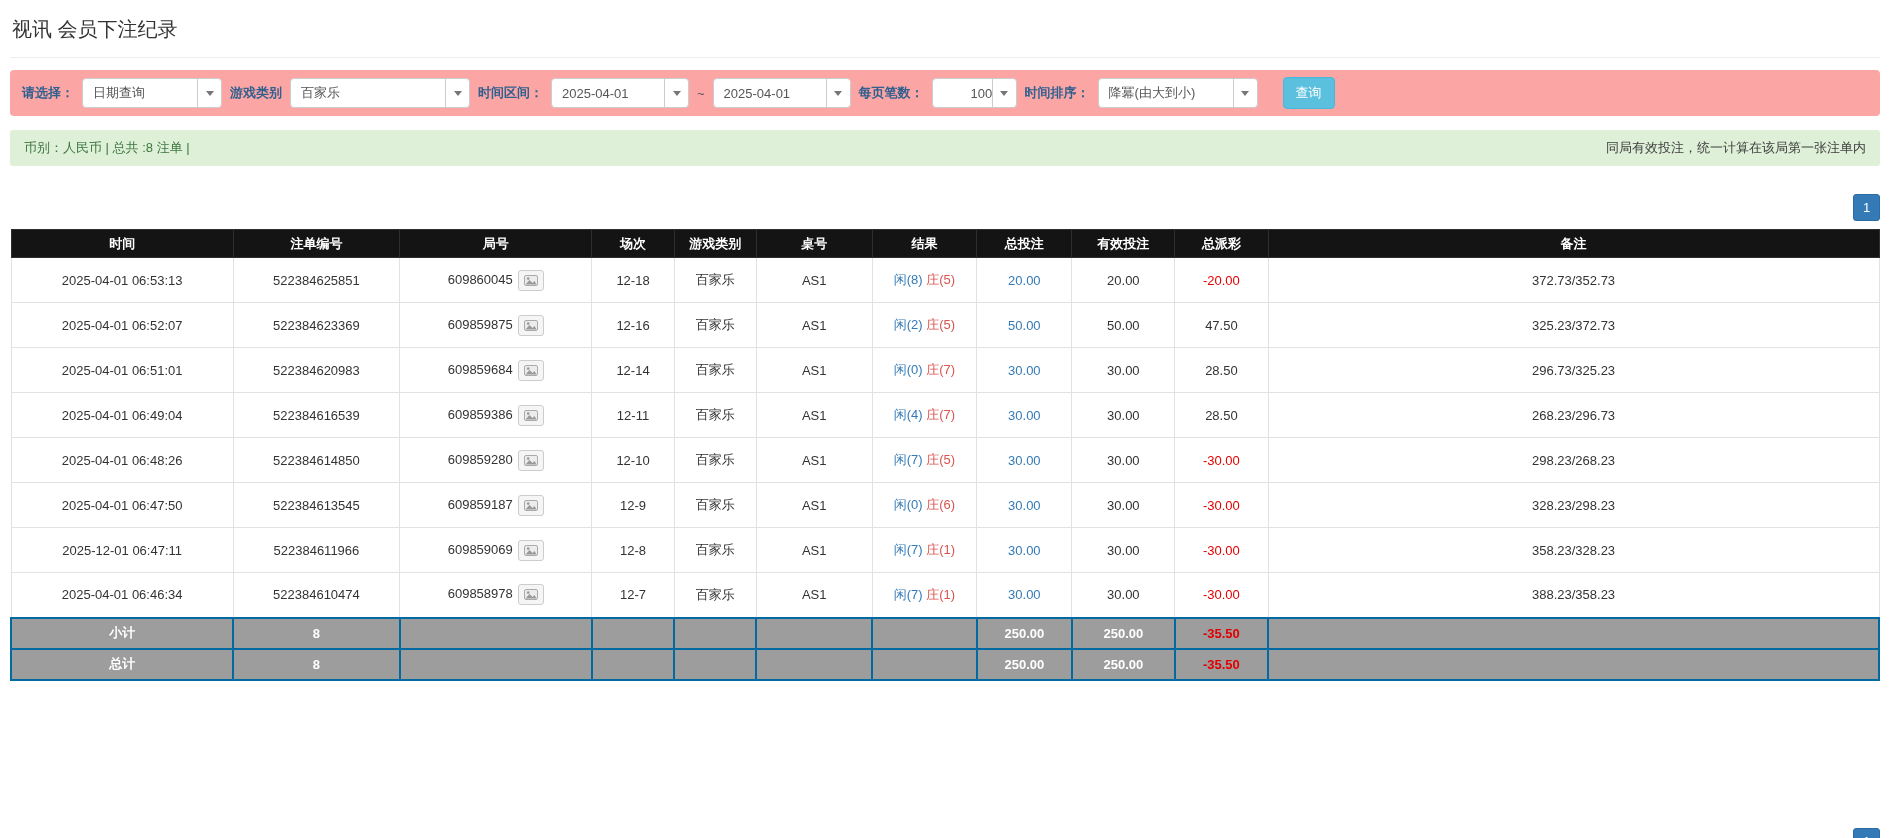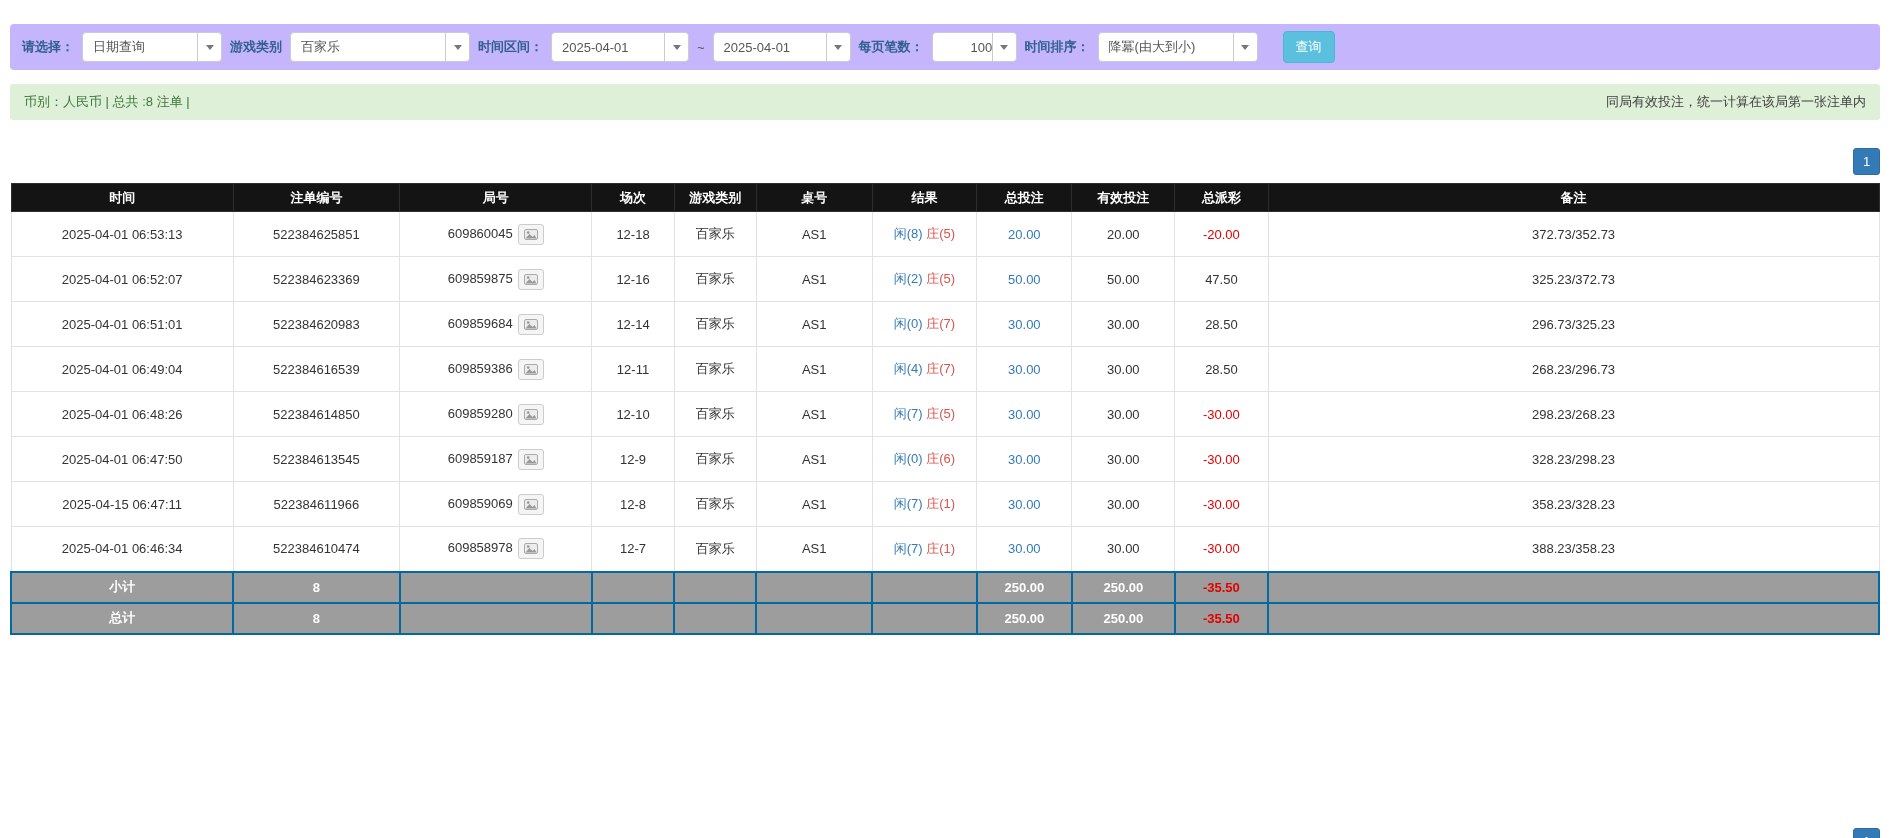--- a/index.html
+++ b/index.html
@@ -13,21 +13,21 @@
 
   .page-title {
     font-size: 20px; font-weight: 400; color: #333;
     padding: 4px 2px 14px 2px;
     border-bottom: 1px solid #eee;
   }
 
   
   .filter-bar {
     margin-top: 12px;
-    background: #c4b5fd;
+    background: #fca5a5;
     border-radius: 4px;
     padding: 7px 12px;
     display: flex; align-items: center; gap: 8px;
     font-size: 13px;
   }
   .filter-label { color: #31608f; font-weight: bold; white-space: nowrap; }
   .dropdown {
     background: #fff; border: 1px solid #ccc; border-radius: 4px;
     height: 30px; display: inline-flex; align-items: center;
     cursor: pointer; color: #555;
@@ -102,20 +102,21 @@
     width: 26px; height: 21px; margin-left: 5px; vertical-align: middle;
     background: #f5f5f5; border: 1px solid #ccc; border-radius: 3px;
     cursor: pointer;
   }
 </style>
 </head>
 <body>
 
 <div class="page">
 
+  <div class="page-title">视讯 会员下注纪录</div>
 
   <div class="filter-bar">
     <span class="filter-label">请选择：</span>
     <div class="dropdown w-select">
       <span class="dropdown-value">日期查询</span>
       <span class="dropdown-caret">
           <span class="caret-shape"></span>
         </span>
     </div>
 
@@ -308,21 +309,21 @@
           <td>12-9</td>
           <td>百家乐</td>
           <td>AS1</td>
           <td><span class="res-player">闲(0)</span> <span class="res-banker">庄(6)</span></td>
           <td><a class="bet-link">30.00</a></td>
           <td>30.00</td>
           <td class="neg">-30.00</td>
           <td>328.23/298.23</td>
         </tr>
         <tr>
-          <td>2025-04-15 06:47:11</td>
+          <td>2025-12-01 06:47:11</td>
           <td>522384611966</td>
           <td><span>609859069</span><span class="replay-btn">
               <svg width="14" height="11" viewBox="0 0 14 11">
                 <rect x="0.5" y="0.5" width="13" height="10" rx="1.5" fill="#ececec" stroke="#aaa"></rect>
                 <circle cx="4.2" cy="3.6" r="1.3" fill="#999"></circle>
                 <path d="M1.5 9.5 L5.5 5 L8.5 8 L10.5 6 L12.5 9.5 Z" fill="#999"></path>
               </svg>
             </span></td>
           <td>12-8</td>
           <td>百家乐</td>

